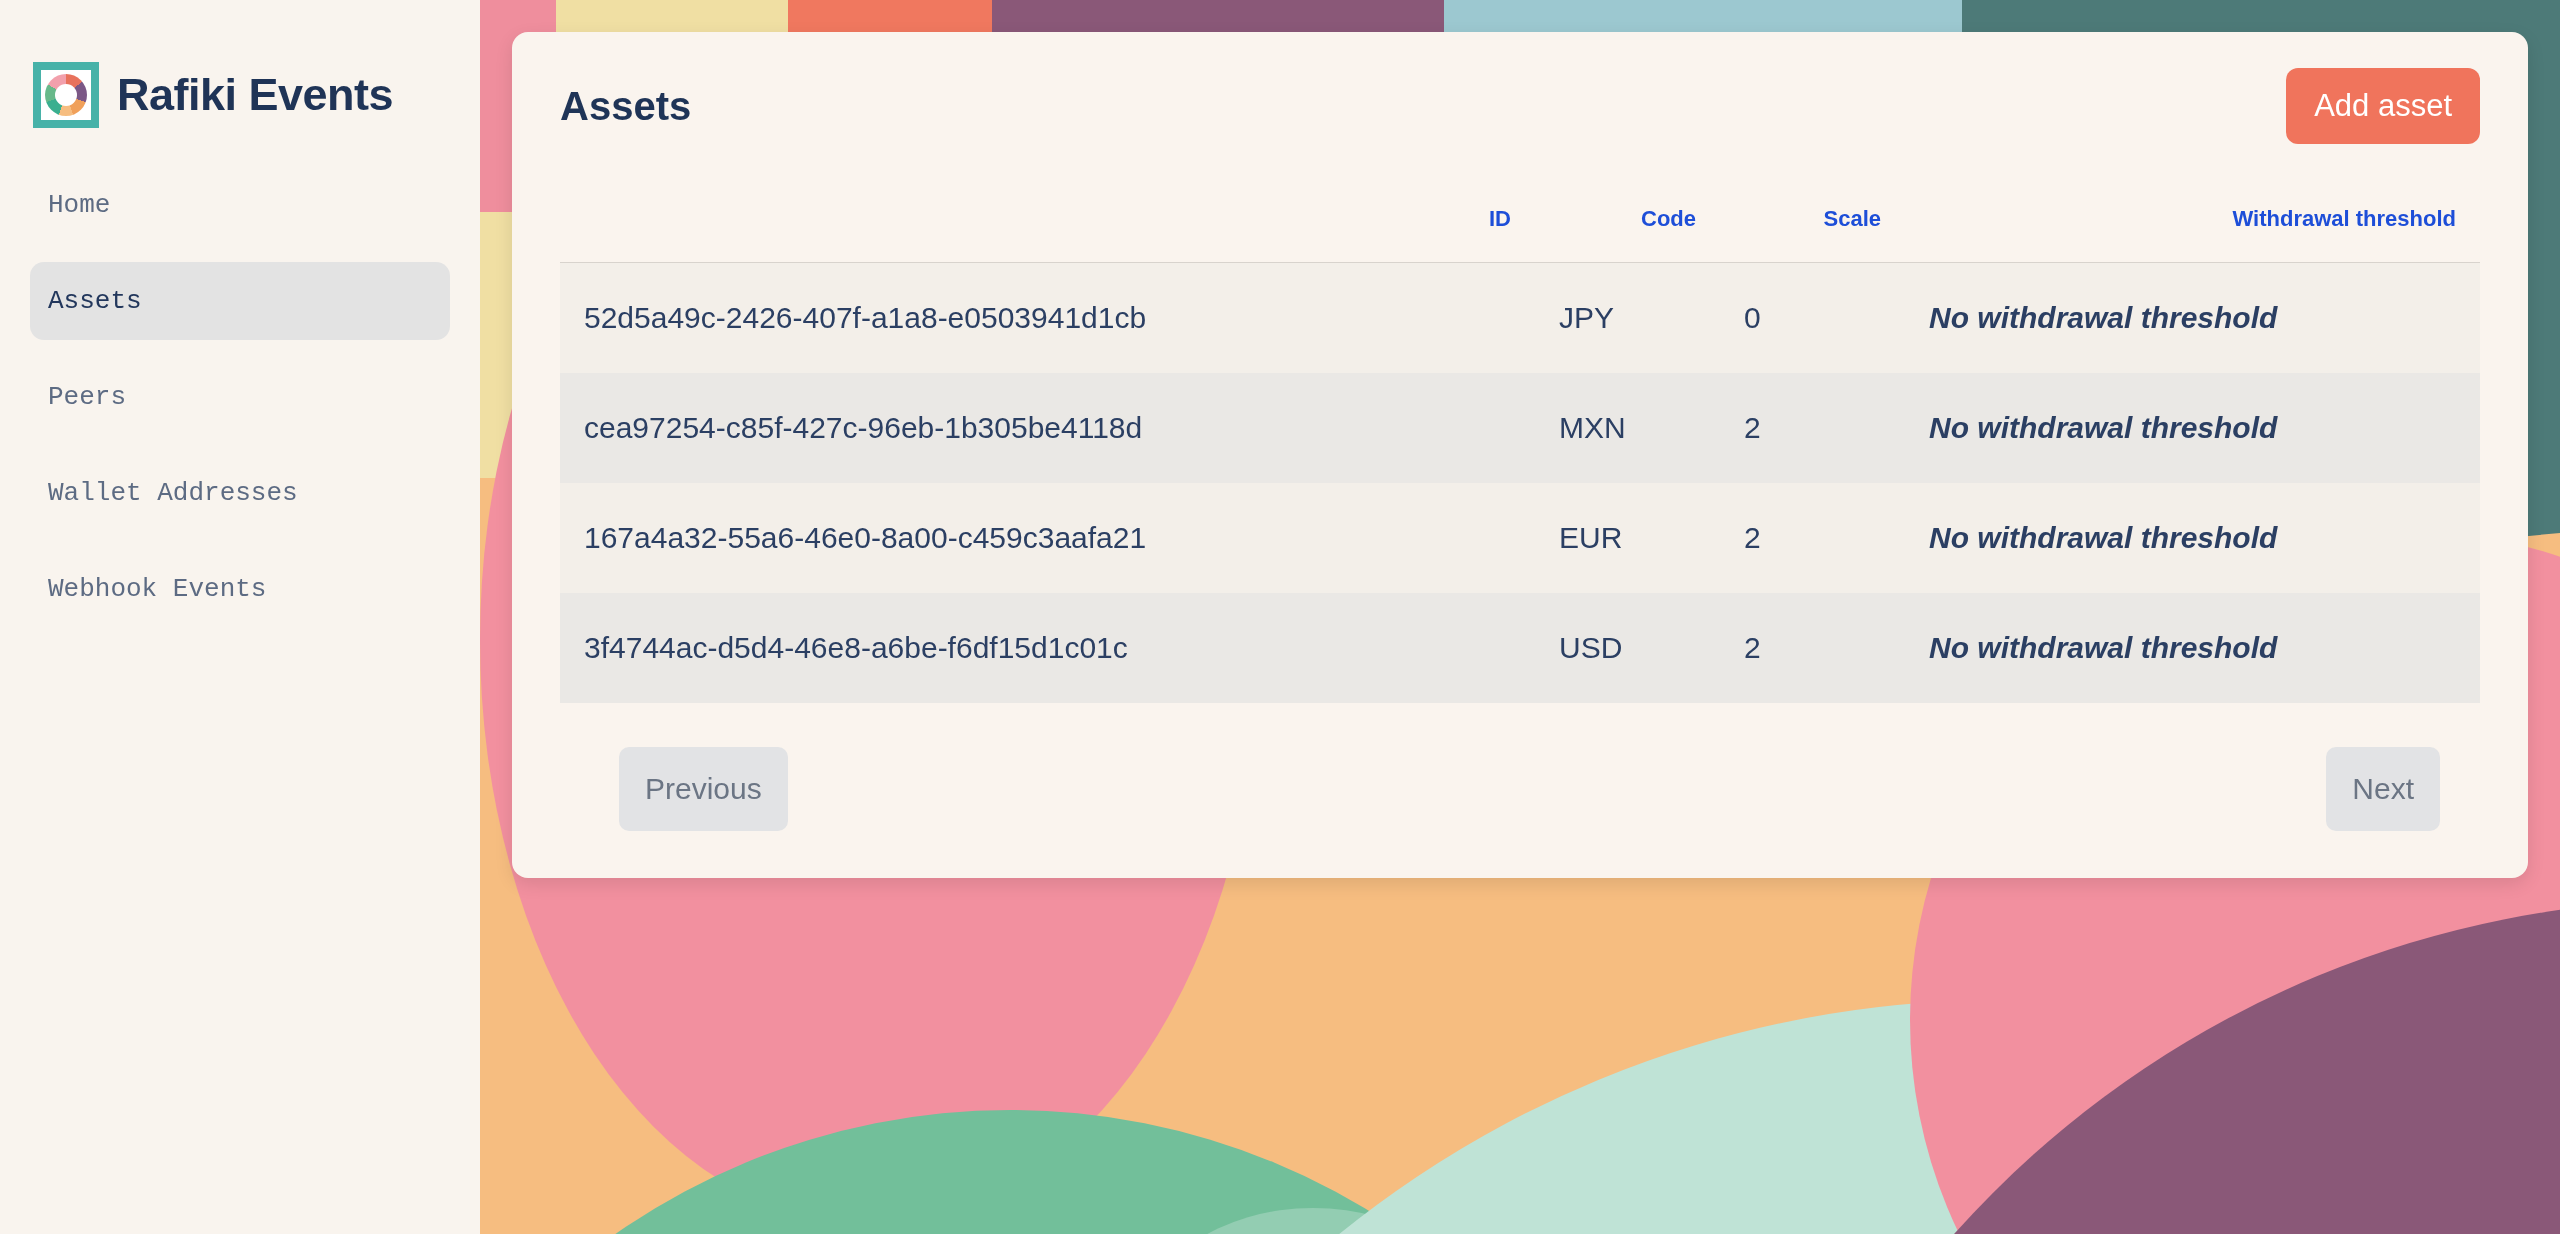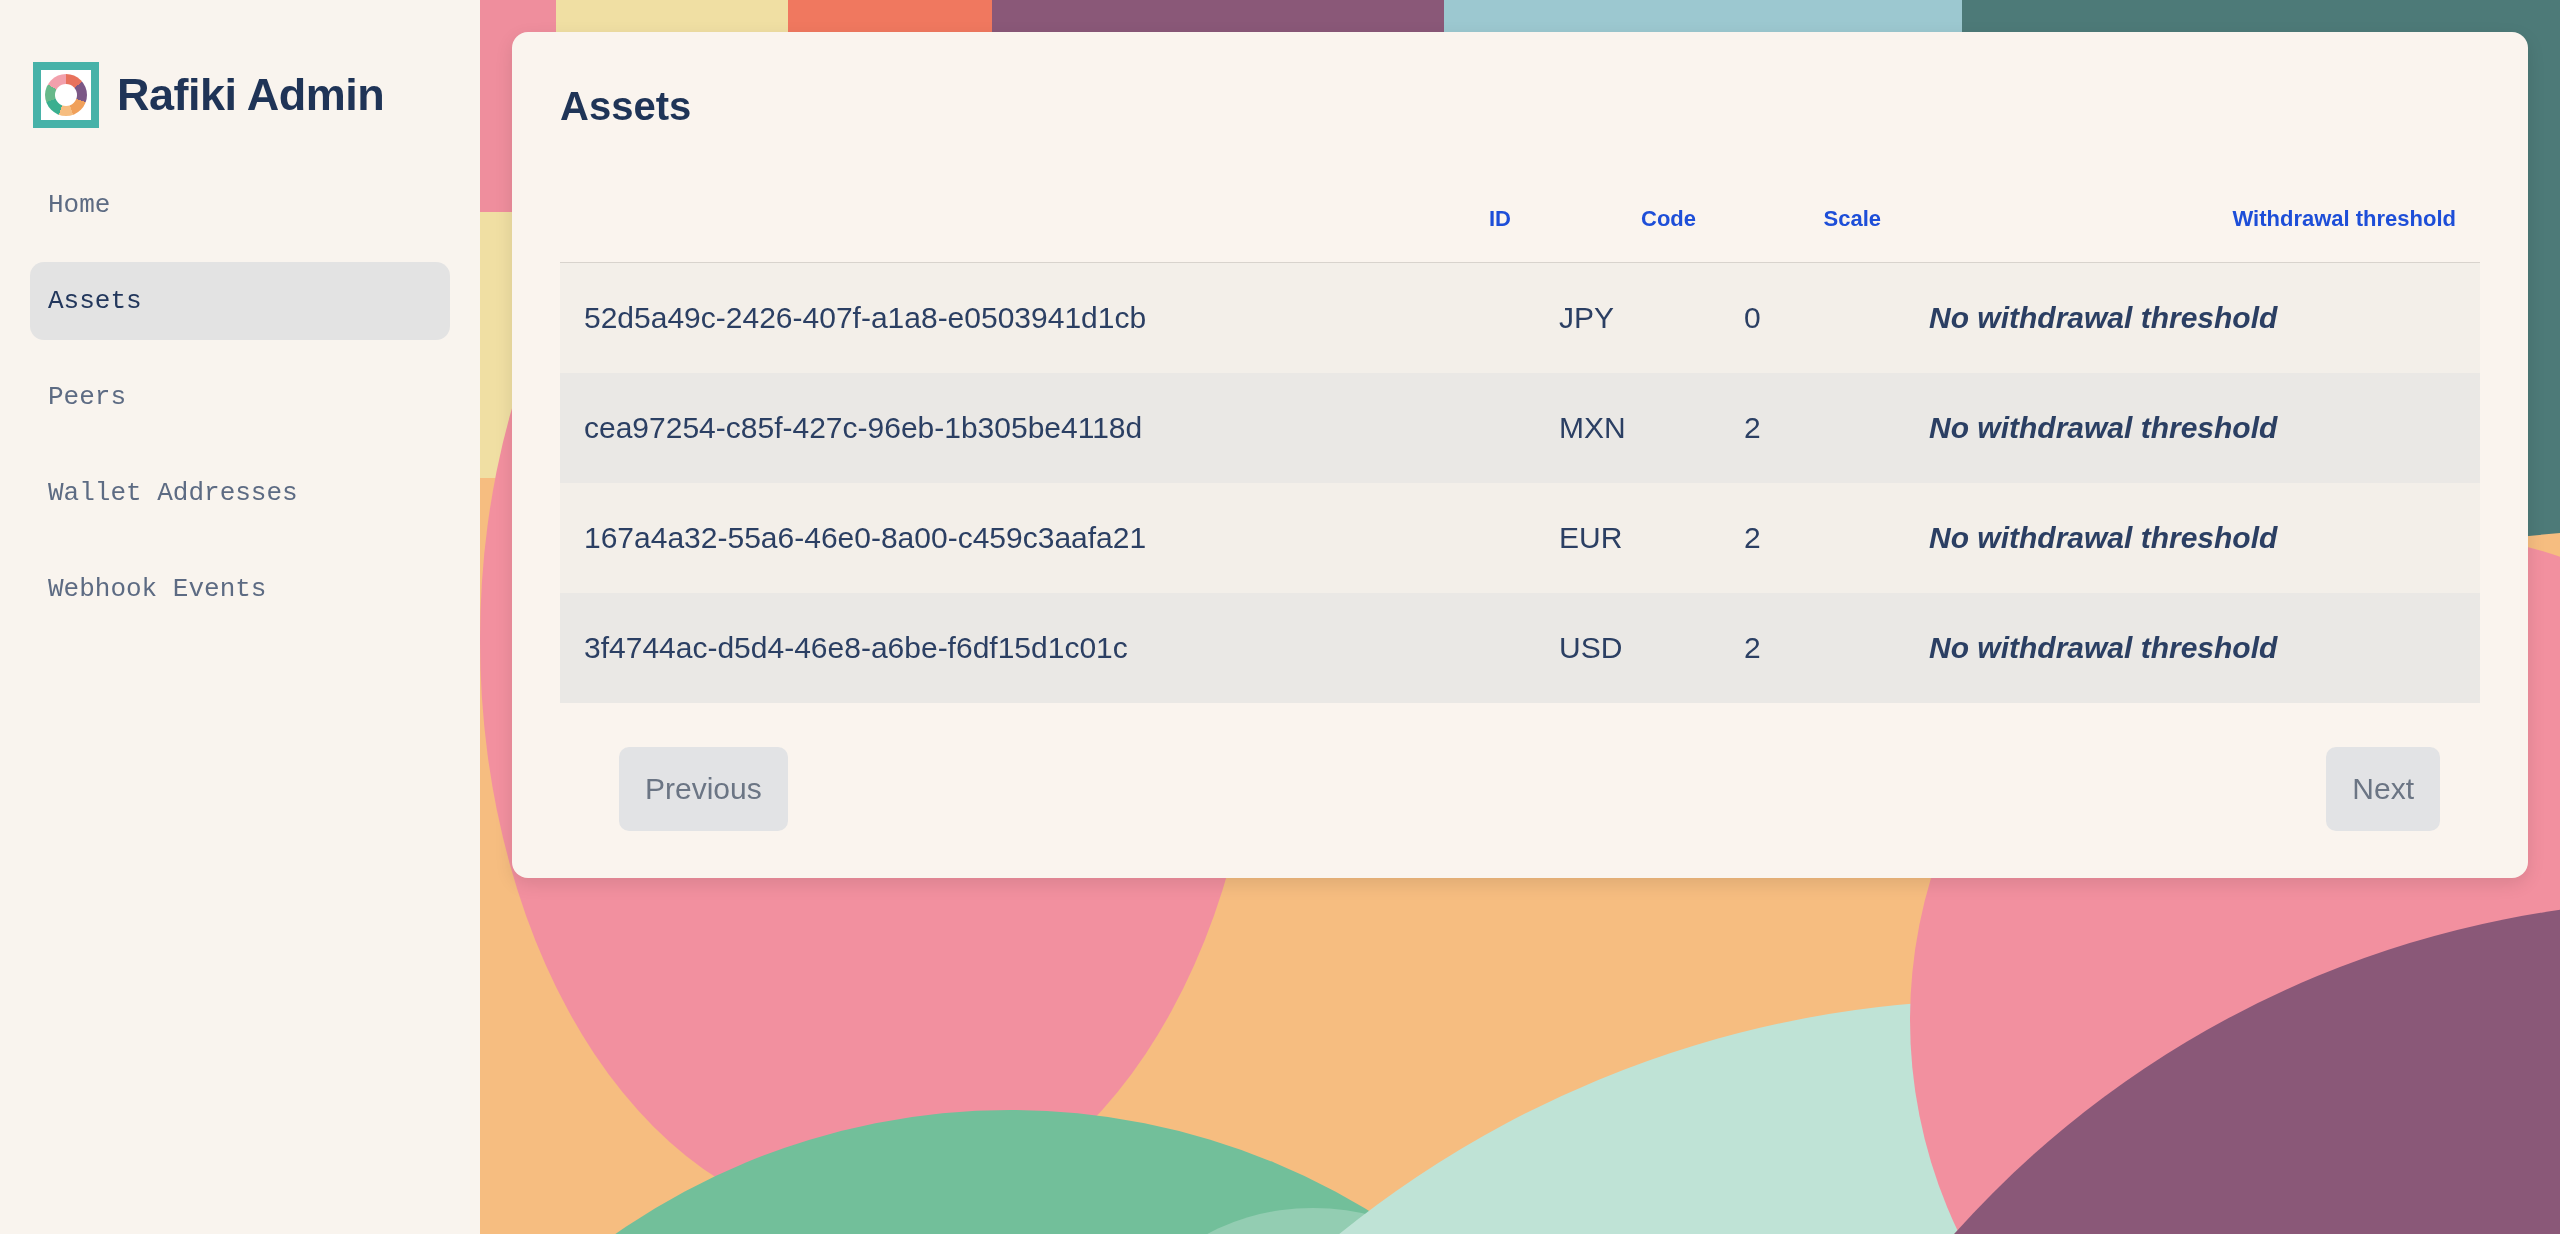--- a/index.html
+++ b/index.html
@@ -81,34 +81,35 @@
     <div class="shape sh-mint-circle"></div>
     <div class="shape sh-pink-circle-r"></div>
     <div class="shape sh-purple-circle"></div>
   </div>
 
   <aside class="sidebar">
     <div class="brand">
       <div class="logo-box">
         <div class="logo-ring"></div>
       </div>
-      <div class="brand-title">Rafiki Admin</div>
+      <div class="brand-title">Rafiki Events</div>
     </div>
     <ul class="nav">
       <li class="nav-item">Home</li>
       <li class="nav-item active">Assets</li>
       <li class="nav-item">Peers</li>
       <li class="nav-item">Wallet Addresses</li>
       <li class="nav-item">Webhook Events</li>
     </ul>
   </aside>
 
   <main class="card">
     <div class="card-header">
       <h1 class="page-title">Assets</h1>
+      <button class="add-btn">Add asset</button>
     </div>
 
     <table class="assets">
       <colgroup>
           <col class="c-id">
           <col class="c-code">
           <col class="c-scale">
           <col class="c-wt">
         </colgroup>
       <thead>

